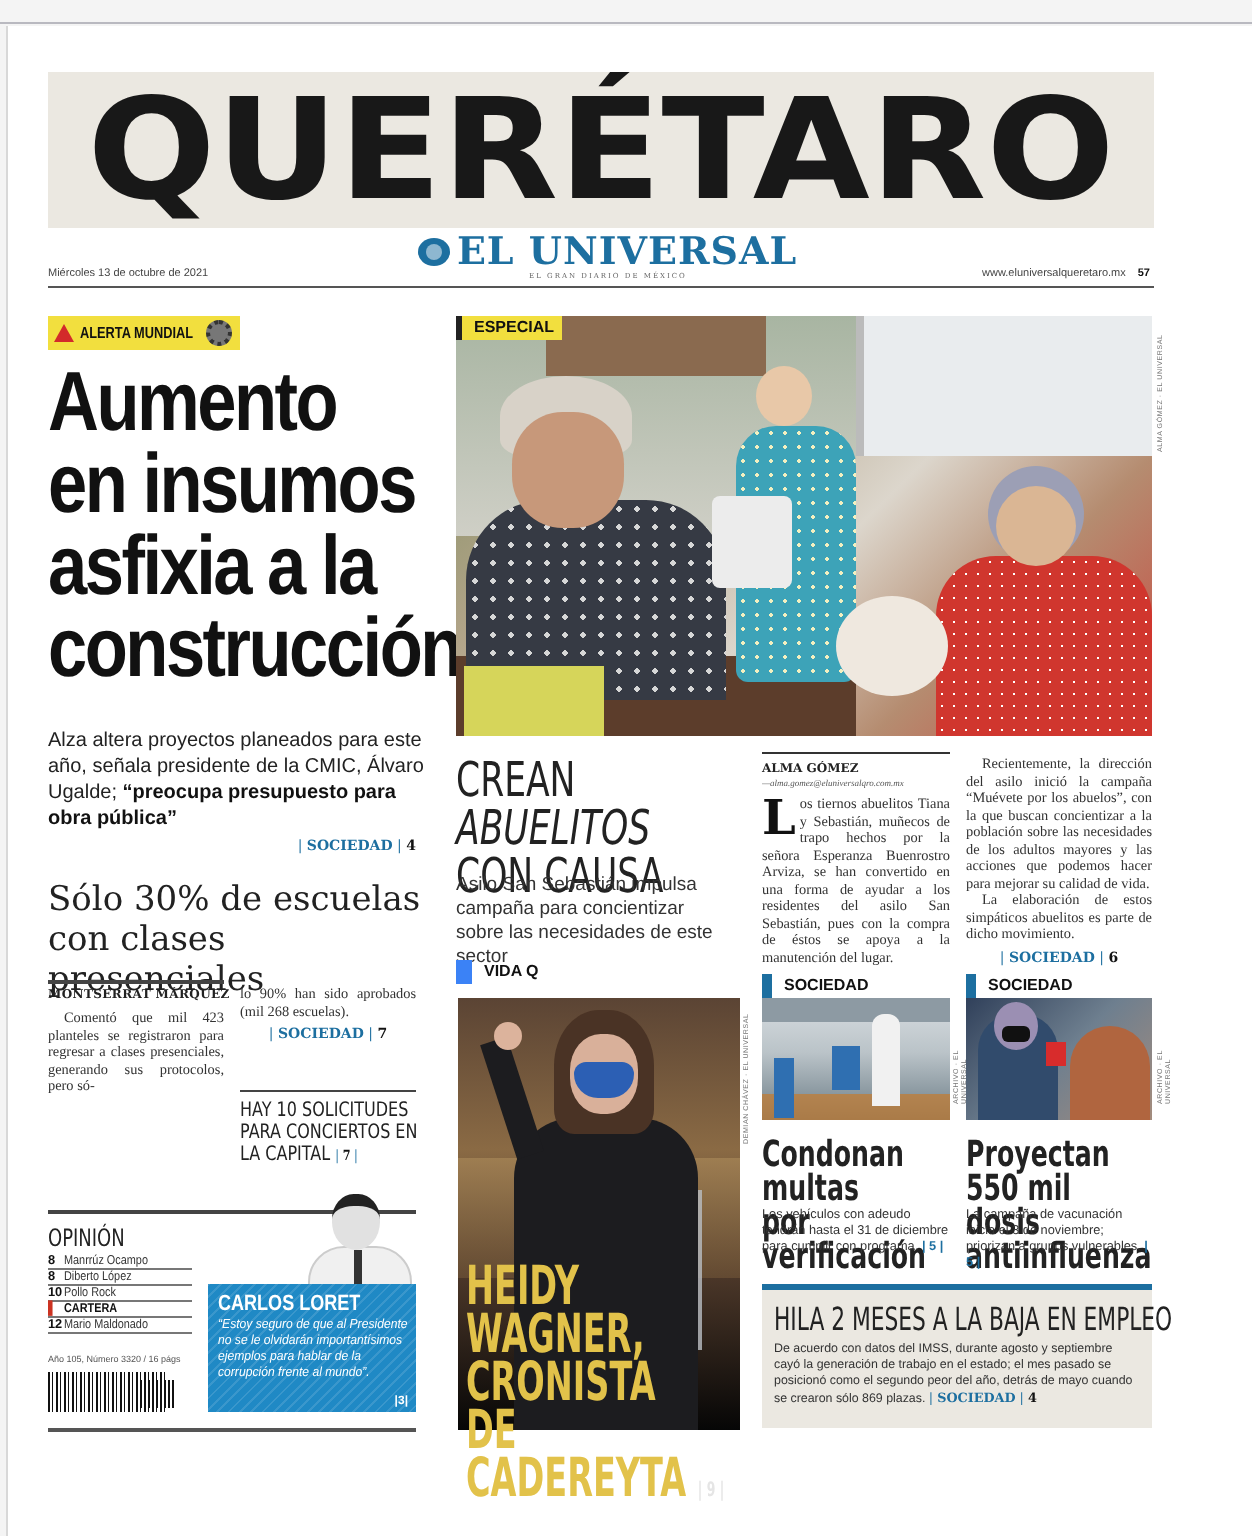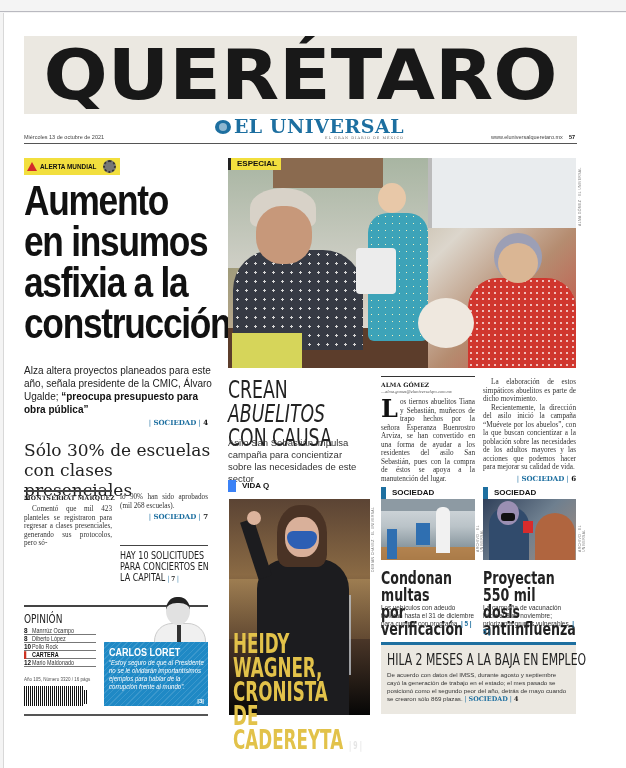--- a/index.html
+++ b/index.html
@@ -10,21 +10,21 @@
   .page { position: absolute; left: 3px; top: 13px; width: 623px; height: 755px; background: #fff; border-left: 1px solid #d8d8d8; }
 
   
   .masthead { position: absolute; left: 24px; top: 36px; width: 553px; height: 78px; background: #ebe8e1; overflow: hidden; }
   .masthead-title { position: absolute; left: 0; width: 100%; top: 0; text-align: center; font-family: "DejaVu Sans", sans-serif; font-weight: bold; font-size: 70px; letter-spacing: 0px; color: #181818; line-height: 78px; transform: scaleX(1.08); }
 
   .brand-row { position: absolute; left: 24px; top: 116px; width: 553px; height: 28px; border-bottom: 1.5px solid #555; }
   .date { position: absolute; left: 0; bottom: 3px; font-size: 5.5px; color: #444; }
   .url { position: absolute; right: 2px; bottom: 3px; font-size: 5.5px; color: #444; }
   .url b { margin-left: 6px; color: #111; }
-  .brand { position: absolute; left: 180px; top: 0; width: 200px; text-align: right; }
+  .brand { position: absolute; left: 180px; top: 0; width: 200px; text-align: center; }
   .brand-name { font-family: "DejaVu Serif", serif; font-weight: bold; font-size: 19px; color: #1d6fa0; letter-spacing: 0.5px; line-height: 20px; }
   .brand-name .globe { display: inline-block; width: 16px; height: 14px; border-radius: 50%; background: #1d6fa0; vertical-align: -1px; margin-right: 3px; position: relative; }
   .brand-name .globe::after { content: ""; position: absolute; left: 4px; top: 3px; width: 8px; height: 8px; border-radius: 50%; background: #fff; opacity: .5; }
   .brand-sub { font-family: "DejaVu Serif", serif; font-size: 3.5px; color: #666; letter-spacing: 1px; }
 
   
   .alert { position: absolute; left: 24px; top: 158px; height: 17px; width: 96px; background: #f2df3e; display: flex; align-items: center; padding-left: 3px; }
   .alert .tri { width: 0; height: 0; border-left: 5px solid transparent; border-right: 5px solid transparent; border-bottom: 9px solid #d32a2a; margin-right: 3px; position: relative; }
   .alert .label { font-family: "Liberation Sans", sans-serif; font-weight: bold; font-size: 8px; transform: scaleX(.8); transform-origin: left; white-space: nowrap; color: #111; }
   .alert .virus { position: absolute; right: 4px; top: 2px; width: 13px; height: 13px; border-radius: 50%; border: 2px dotted #333; background: #777; }
@@ -38,21 +38,21 @@
   .main-ref { position: absolute; left: 24px; top: 418px; width: 184px; text-align: right; }
 
   .sub-head { position: absolute; left: 24px; top: 440px; width: 200px; font-family: "DejaVu Serif", serif; font-size: 17px; line-height: 20px; color: #222; font-weight: normal; }
 
   .col-rule { position: absolute; height: 1.5px; background: #444; }
   .byline { position: absolute; left: 24px; top: 494px; font-family: "DejaVu Serif", serif; font-weight: bold; font-size: 6px; color: #222; letter-spacing: .2px; }
   .body-text { font-family: "Liberation Serif", serif; font-size: 7.2px; line-height: 8.5px; color: #333; text-align: justify; }
   .art-col1 { position: absolute; left: 24px; top: 505px; width: 88px; }
   .art-col2 { position: absolute; left: 120px; top: 493px; width: 88px; }
   .indent { text-indent: 8px; }
-  .art-ref { text-align: right; margin-top: 3px; }
+  .art-ref { text-align: center; margin-top: 3px; }
 
   .concert { position: absolute; left: 120px; top: 550px; width: 90px; font-family: "DejaVu Sans", sans-serif; font-size: 10px; line-height: 11px; color: #222; transform: scaleX(.8); transform-origin: left top; width: 115px; }
   .concert .ref { font-size: 7px; }
 
   .opinion-title { position: absolute; left: 24px; top: 612px; font-family: "DejaVu Sans", sans-serif; font-size: 12px; color: #222; transform: scaleX(.75); transform-origin: left; }
   .opinion-list { position: absolute; left: 24px; top: 627px; width: 72px; }
   .op-item { display: flex; font-size: 6.4px; height: 8px; line-height: 8px; border-bottom: .6px solid #777; color: #333; }
   .op-item .n { width: 8px; font-weight: bold; color: #111; }
   .op-item .nm { transform: scaleX(.85); transform-origin: left; white-space: nowrap; }
   .op-item.cartera .n { color: #c32; }
@@ -257,22 +257,22 @@
 
 <h2 class="abuelitos-head"><span>CREAN </span><i>ABUELITOS</i><br><span>CON CAUSA</span></h2>
 <p class="abuelitos-dek">Asilo San Sebastián impulsa campaña para concientizar sobre las necesidades de este sector</p>
 <div class="ab-rule"></div>
 <div class="ab-byline">ALMA GÓMEZ</div>
 <div class="ab-email">—alma.gomez@eluniversalqro.com.mx</div>
 <div class="ab-col1 body-text">
   <span class="dropcap">L</span><span>os tiernos abuelitos Tiana y Sebastián, muñecos de trapo hechos por la señora Esperanza Buenrostro Arviza, se han convertido en una forma de ayudar a los residentes del asilo San Sebastián, pues con la compra de éstos se apoya a la manutención del lugar.</span>
 </div>
 <div class="ab-col2 body-text">
+  <p class="indent">Recientemente, la dirección del asilo inició la campaña “Muévete por los abuelos”, con la que buscan concientizar a la población sobre las necesidades de los adultos mayores y las acciones que podemos hacer para mejorar su calidad de vida.</p>
   <p class="indent">La elaboración de estos simpáticos abuelitos es parte de dicho movimiento.</p>
-  <p class="indent">Recientemente, la dirección del asilo inició la campaña “Muévete por los abuelos”, con la que buscan concientizar a la población sobre las necesidades de los adultos mayores y las acciones que podemos hacer para mejorar su calidad de vida.</p>
   <div class="art-ref ref"><span class="pipe">| </span><span>SOCIEDAD</span><span class="pipe"> | </span><span class="num">6</span></div>
 </div>
 
 <div class="tag tag-vida">VIDA Q</div>
 <div class="heidy-photo">
   <div class="wall"></div>
     <div class="podium"></div>
   <div class="body"></div>
     <div class="arm"></div>
     <div class="hand"></div>

